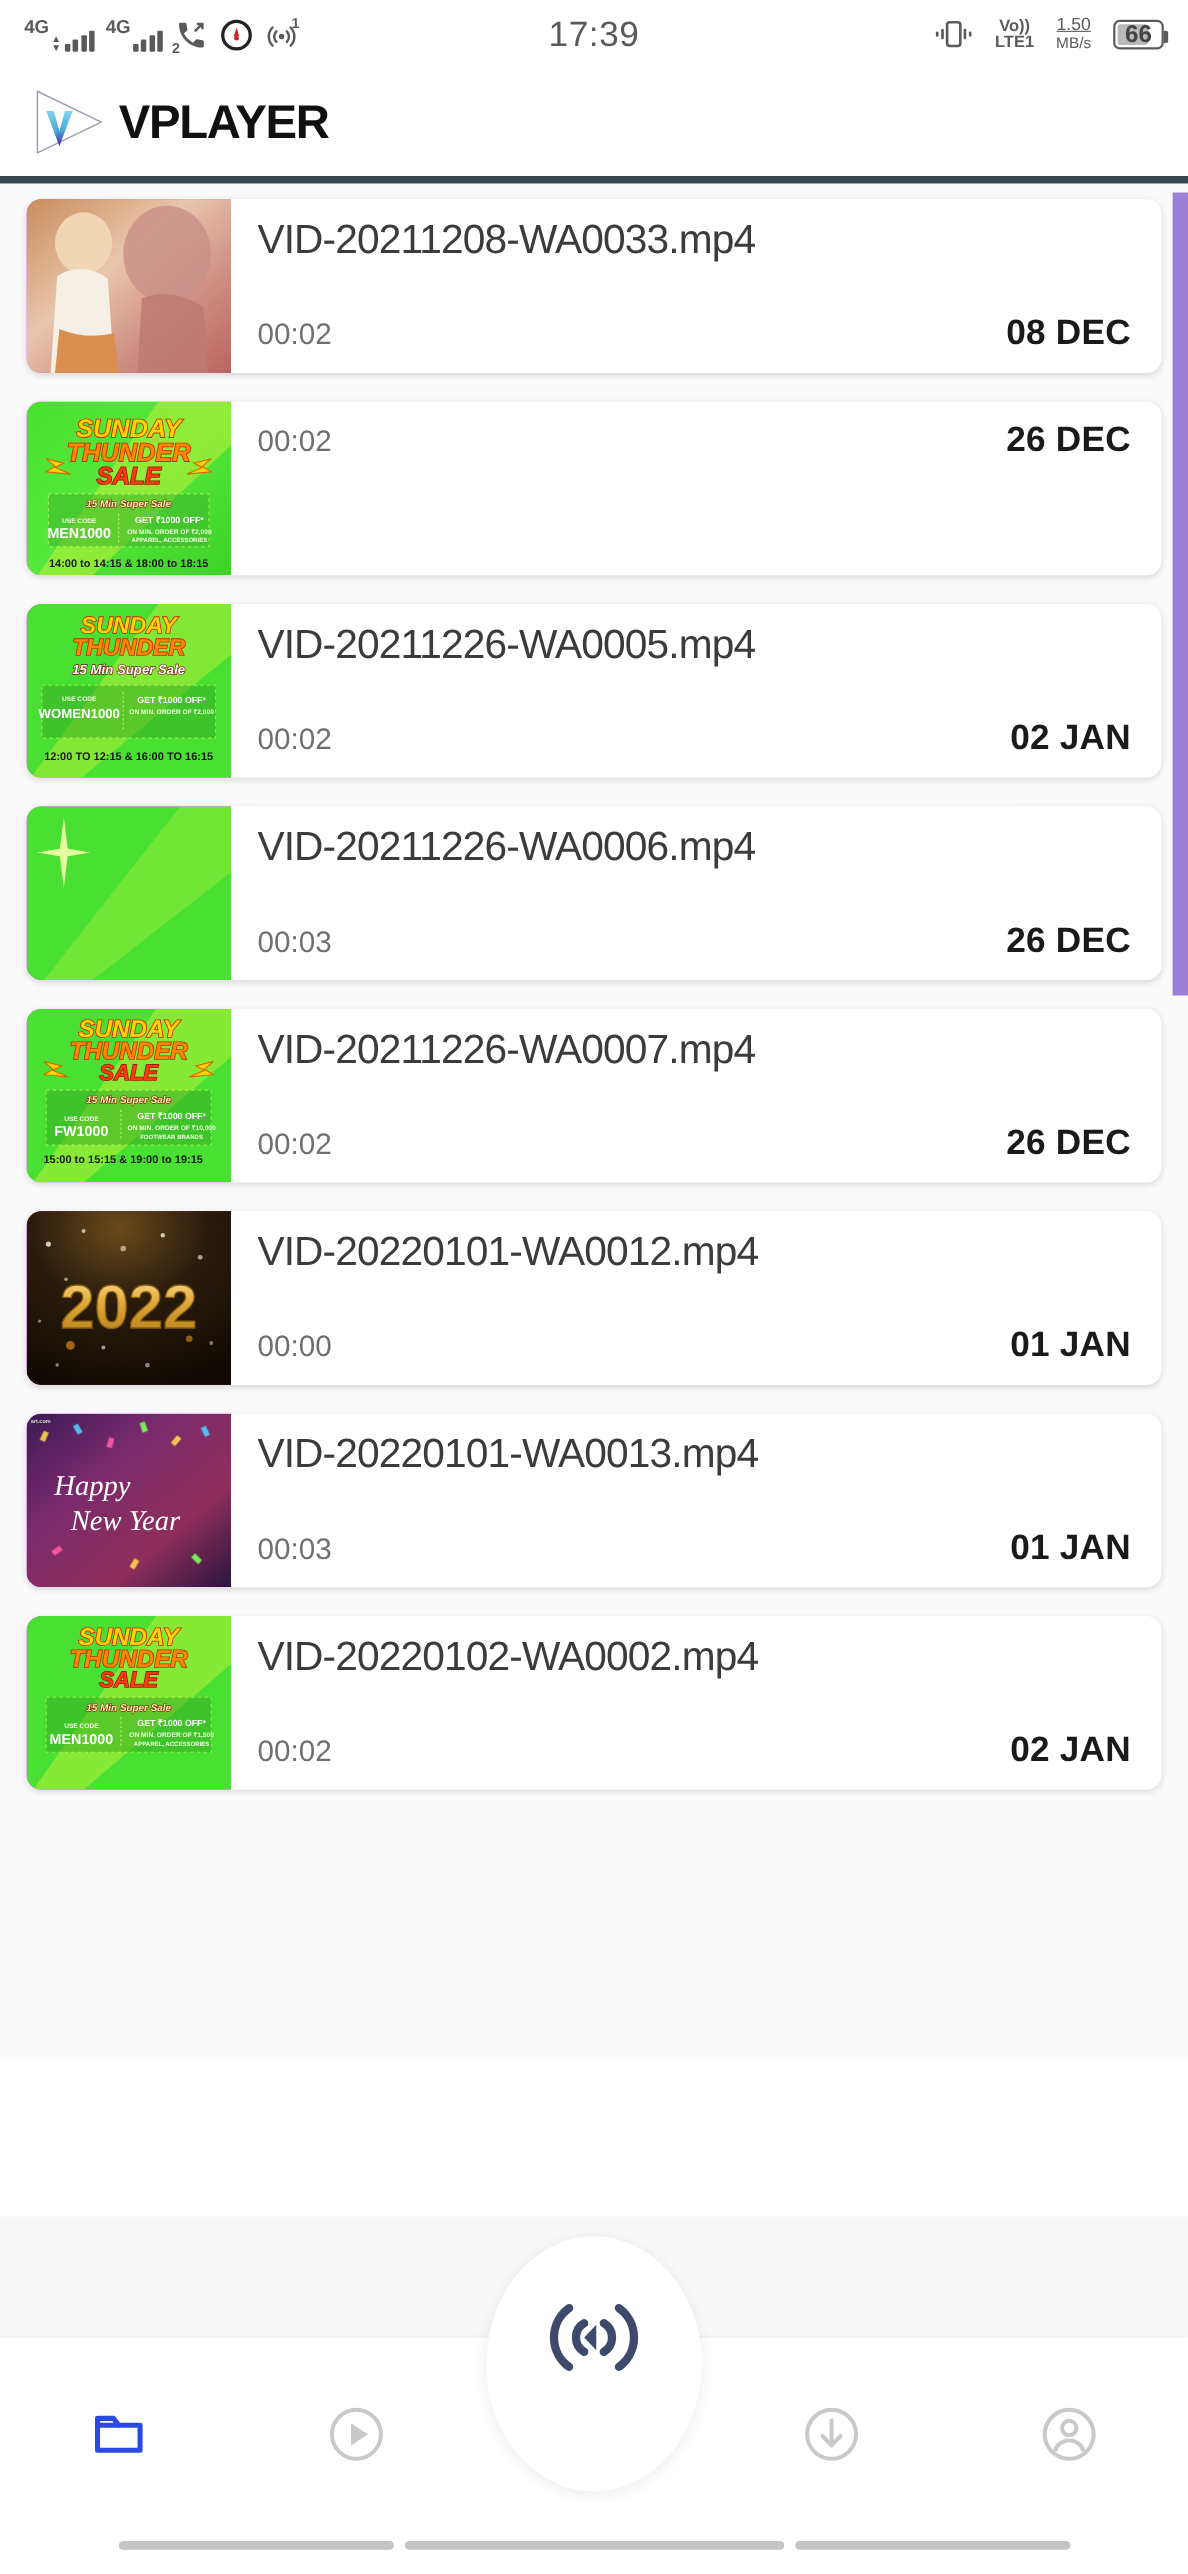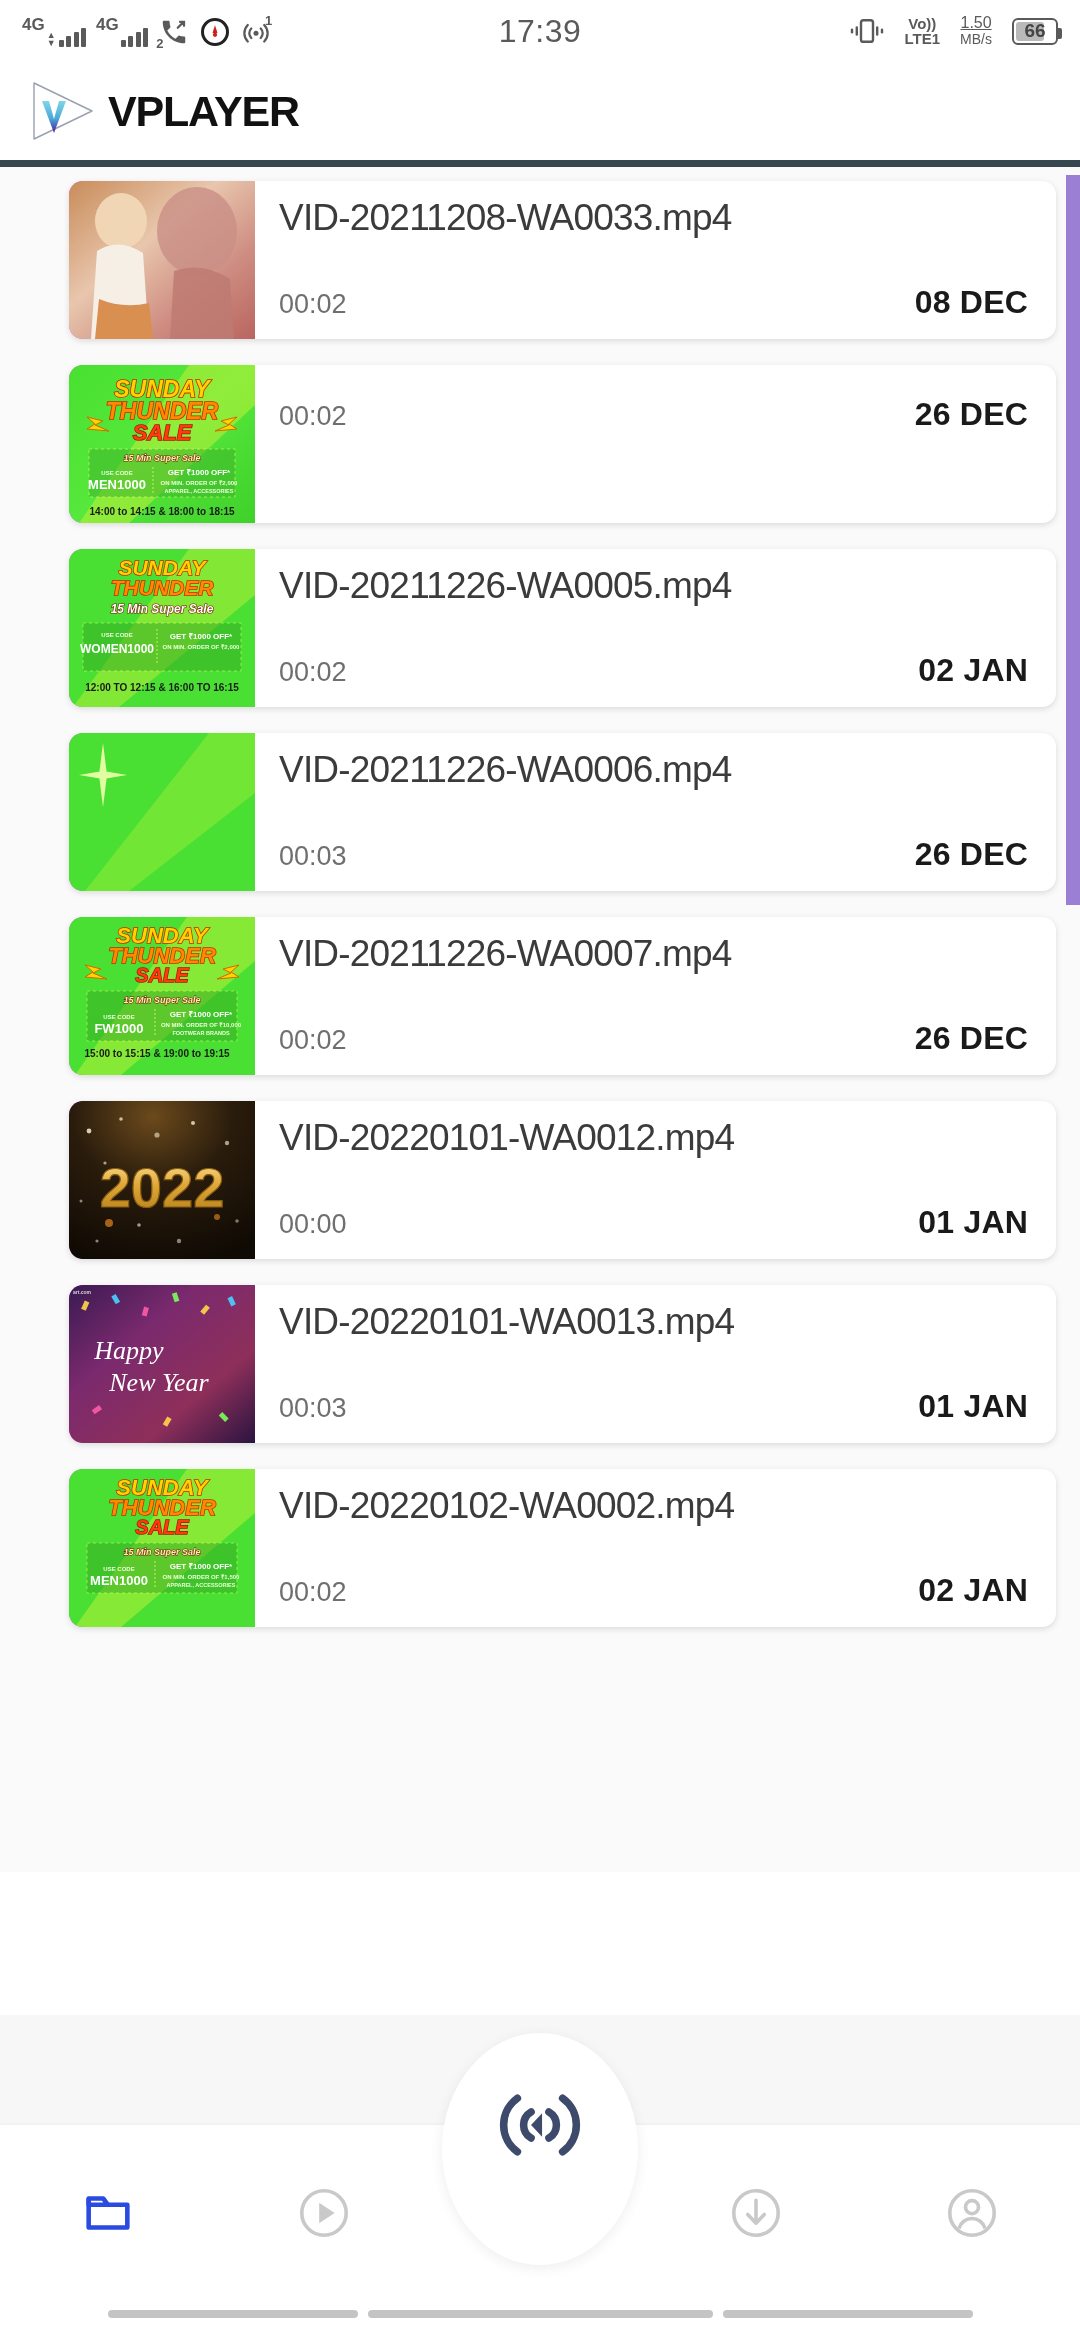--- a/index.html
+++ b/index.html
@@ -55,21 +55,21 @@
     display:flex; align-items:center; justify-content:center; position: relative;
   }
   .battery::after {
     content:""; position:absolute; right:-6px; top:8px; width:4px; height:11px;
     background:#5a5a5a; border-radius: 0 2px 2px 0;
   }
   .battery-fill {
     position:absolute; left:2px; top:2px; bottom:2px; width: 66%;
     background:#b9b9b9; border-radius: 3px;
   }
-  .battery-text { position: relative; font-size: 19px; font-weight: 700; color:#444; }
+  .battery-text { position: relative; font-size: 22px; font-weight: 700; color:#444; }
 
   
   .app-header {
     height: 98px;
     display: flex;
     align-items: center;
     padding-left: 22px;
     background: #ffffff;
   }
   .logo-mark {
@@ -90,21 +90,20 @@
     width: 100%;
   }
 
   
   .list-wrap {
     position: relative;
     height: 1705px;
     background: #fafafa;
     overflow: hidden;
     padding-top: 14px;
-    padding-left: 45px;
   }
   .video-row {
     position: relative;
     margin: 0 24px 26px 24px;
     height: 158px;
     background: #ffffff;
     border-radius: 14px;
     box-shadow: 0 2px 6px rgba(0,0,0,0.13);
     display: flex;
     overflow: hidden;
@@ -133,21 +132,20 @@
     font-weight: 400;
     letter-spacing: -0.8px;
     white-space: nowrap;
     overflow: hidden;
   }
   .row-meta {
     display: flex;
     align-items: baseline;
     justify-content: space-between;
     padding-bottom: 6px;
-    margin-top: 15px;
   }
   .row-duration { font-size: 27px; color: #6f6f6f; font-weight: 400; }
   .row-date { font-size: 32px; color: #1a1a1a; font-weight: 700; letter-spacing: 0.2px; }
 
   
   .scrollbar-track {
     position: absolute;
     right: 0;
     top: 0;
     width: 14px;

